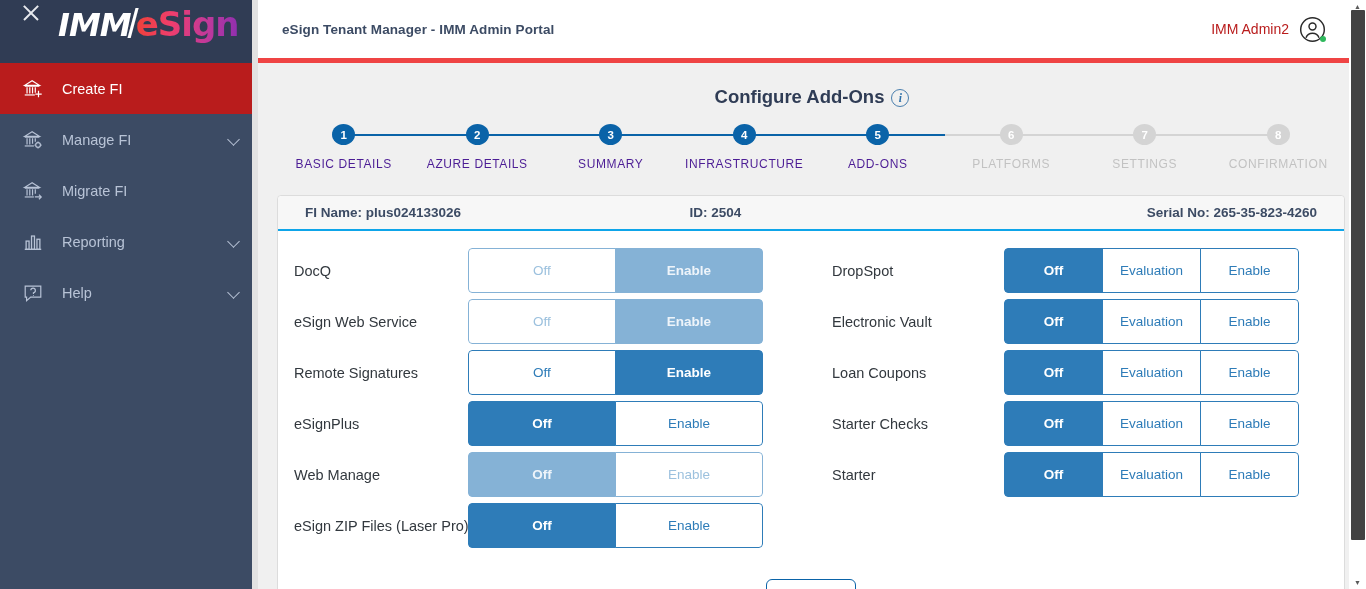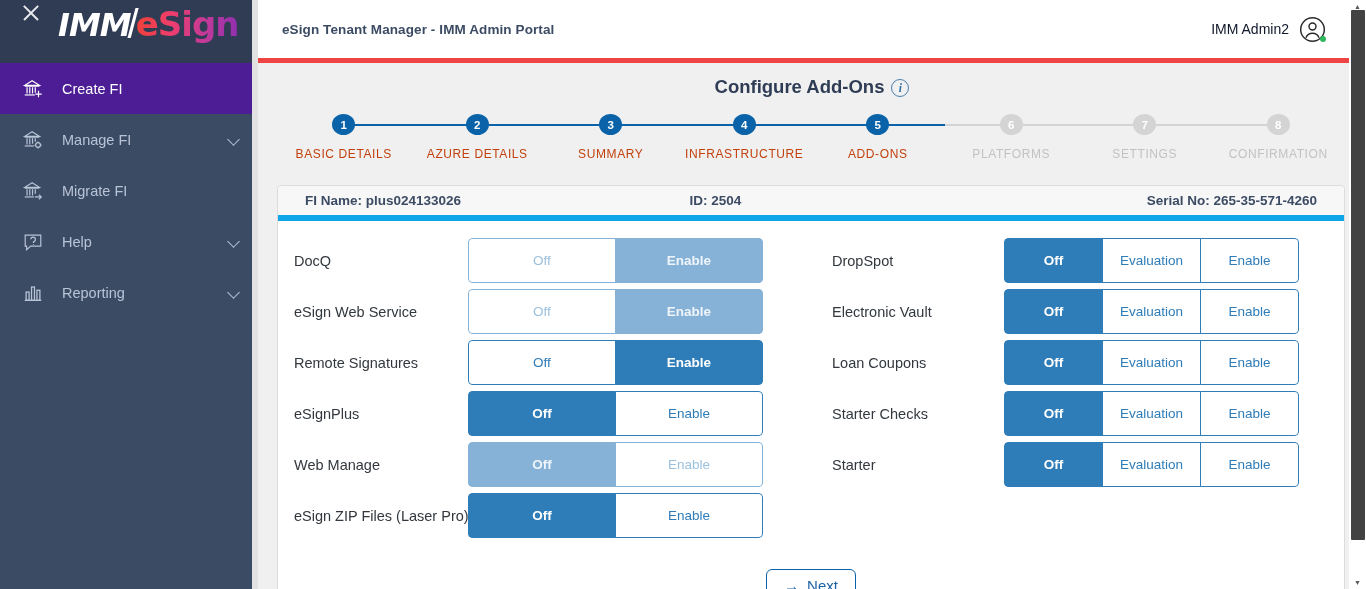--- a/index.html
+++ b/index.html
@@ -62,21 +62,21 @@
   .nav { padding-top: 0; }
   .nav-item {
     display: flex; align-items: center;
     height: 51px;
     padding: 0 16px 0 18px;
     color: #b8c3d6;
     font-size: 14.5px;
     cursor: pointer;
     position: relative;
   }
-  .nav-item.active { background: #4c1d95; color: #ffffff; }
+  .nav-item.active { background: #b91c1c; color: #ffffff; }
   .nav-item .nav-icon {
     width: 30px; flex: 0 0 30px;
     display: flex; align-items: center; justify-content: center;
     margin-right: 14px;
   }
   .nav-item .nav-label { flex: 1 1 auto; }
   .nav-item .chev {
     width: 14px; height: 14px; flex: 0 0 14px;
     position: relative;
   }
@@ -114,40 +114,40 @@
     padding: 0 40px 0 24px;
   }
   .topbar-title {
     font-size: 13.5px; font-weight: 700; color: #3c4b64;
     letter-spacing: 0.1px;
   }
   .topbar-right {
     margin-left: auto;
     display: flex; align-items: center; gap: 10px;
   }
-  .user-name { font-size: 14px; color: #0f172a; margin-left: 44px; }
+  .user-name { font-size: 14px; color: #b91c1c; margin-left: 44px; }
   .avatar {
     width: 27px; height: 27px; position: relative; cursor: pointer;
   }
   .avatar svg { display: block; }
   .avatar .status-dot {
     position: absolute; right: 0px; bottom: 1px;
     width: 6px; height: 6px; border-radius: 50%;
     background: #2eb85c;
   }
 
   .content {
     height: 526px;
     background: #f0f0f0;
     padding: 0;
     position: relative;
   }
 
   .page-title-row {
-    padding-top: 13px;
+    padding-top: 23px;
     text-align: center;
   }
   .page-title {
     display: inline-flex; align-items: center; gap: 7px;
     font-size: 18.5px; font-weight: 700; color: #2f3c55;
   }
   .info-badge {
     width: 18px; height: 18px; border-radius: 50%;
     border: 1.3px solid #4a7fae;
     color: #2c6fa8; font-size: 11.5px; font-style: italic;
@@ -184,34 +184,34 @@
     display: flex; align-items: center; justify-content: center;
     position: relative; z-index: 2;
   }
   .step.done .step-circle { background: #0a63a8; }
   .step-label {
     margin-top: 12px;
     font-size: 12px; letter-spacing: 0.6px;
     color: #c2c2c2;
     white-space: nowrap;
   }
-  .step.done .step-label { color: #c2410c; }
+  .step.done .step-label { color: #4c1d95; }
 
   
   .card {
     margin: 24px 21px 0 19px;
     background: #ffffff;
     border: 1px solid #dcdcdc;
     border-radius: 4px;
   }
   .card-head {
     display: flex; align-items: center;
     height: 35px;
     background: #f7f7f7;
-    border-bottom: 6px solid #0ea5e9;
+    border-bottom: 2px solid #0ea5e9;
     border-radius: 4px 4px 0 0;
     padding: 0 27px 0 27px;
     font-size: 13.5px; font-weight: 700; color: #3c4b64;
   }
   .card-head .fi-name  { flex: 0 0 38%; }
   .card-head .fi-id    { flex: 0 0 30%; }
   .card-head .fi-sn    { flex: 1 1 auto; text-align: right; }
 
   .card-body {
     padding: 14px 36px 16px 16px;
@@ -360,40 +360,40 @@
             <path d="M5.5 10v7M8.5 10v7M11.5 10v7M14.5 10v5"></path>
             <path d="M3 18.5h10"></path>
             <path d="M14 18.5h7M18.5 16l2.5 2.5-2.5 2.5"></path>
           </svg>
         </span>
         <span class="nav-label">Migrate FI</span>
       </div>
 
       <div class="nav-item">
         <span class="nav-icon">
-          <svg width="22" height="22" viewBox="0 0 24 24" fill="none" stroke="#b8c3d6" stroke-width="1.3">
-            <path d="M3.5 4.5h17v12h-11l-4.5 4v-4h-1.5z"></path>
-            <path d="M9.6 9.1a2.5 2.5 0 1 1 2.9 2.6v1.3"></path>
-            <circle cx="12.4" cy="14.6" r="0.55" fill="#b8c3d6" stroke="none"></circle>
-          </svg>
-        </span>
-        <span class="nav-label">Help</span>
-        <span class="chev"></span>
-      </div>
-
-      <div class="nav-item">
-        <span class="nav-icon">
           <svg width="22" height="22" viewBox="0 0 24 24" fill="none" stroke="#b8c3d6" stroke-width="1.4">
             <path d="M3 20h18"></path>
             <rect x="4.5" y="11" width="3.2" height="9"></rect>
             <rect x="10.4" y="5.5" width="3.2" height="14.5"></rect>
             <rect x="16.3" y="9" width="3.2" height="11"></rect>
           </svg>
         </span>
         <span class="nav-label">Reporting</span>
+        <span class="chev"></span>
+      </div>
+
+      <div class="nav-item">
+        <span class="nav-icon">
+          <svg width="22" height="22" viewBox="0 0 24 24" fill="none" stroke="#b8c3d6" stroke-width="1.3">
+            <path d="M3.5 4.5h17v12h-11l-4.5 4v-4h-1.5z"></path>
+            <path d="M9.6 9.1a2.5 2.5 0 1 1 2.9 2.6v1.3"></path>
+            <circle cx="12.4" cy="14.6" r="0.55" fill="#b8c3d6" stroke="none"></circle>
+          </svg>
+        </span>
+        <span class="nav-label">Help</span>
         <span class="chev"></span>
       </div>
 
     </nav>
 
     <div class="sidebar-scroll">
       <div class="sidebar-scroll-thumb"></div>
     </div>
   </aside>
 
@@ -481,21 +481,21 @@
           <span class="step-label">CONFIRMATION</span>
         </div>
 
       </div>
 
       <div class="card">
 
         <div class="card-head">
           <span class="fi-name">FI Name: plus024133026</span>
           <span class="fi-id">ID: 2504</span>
-          <span class="fi-sn">Serial No: 265-35-571-4260</span>
+          <span class="fi-sn">Serial No: 265-35-823-4260</span>
         </div>
 
         <div class="card-body">
 
           <div class="col left">
 
             <div class="addon-row">
               <span class="addon-label">DocQ</span>
               <div class="btn-group two-seg disabled">
                 <span class="seg">Off</span>

